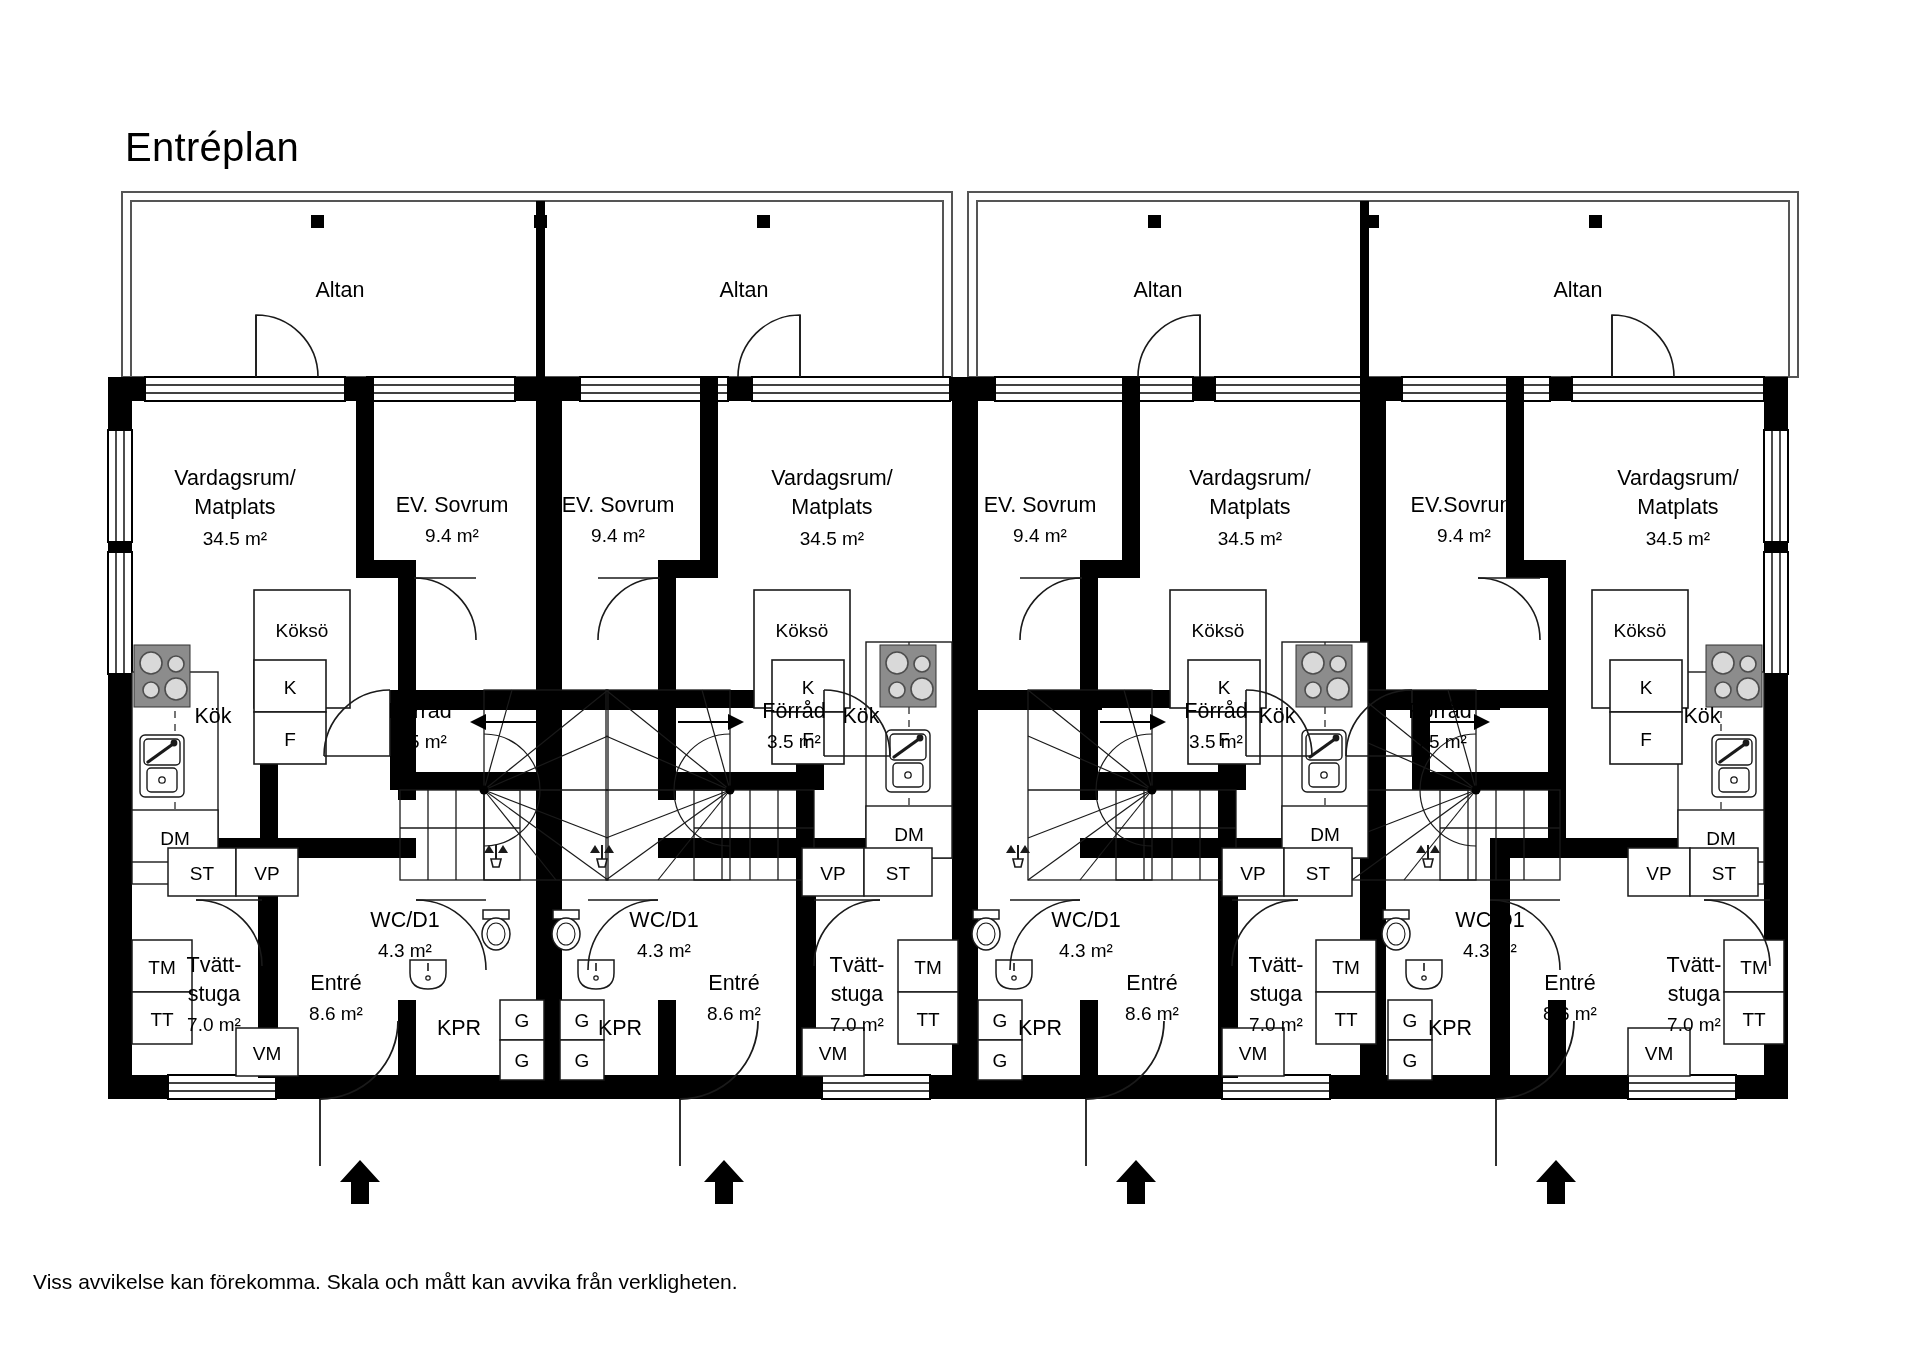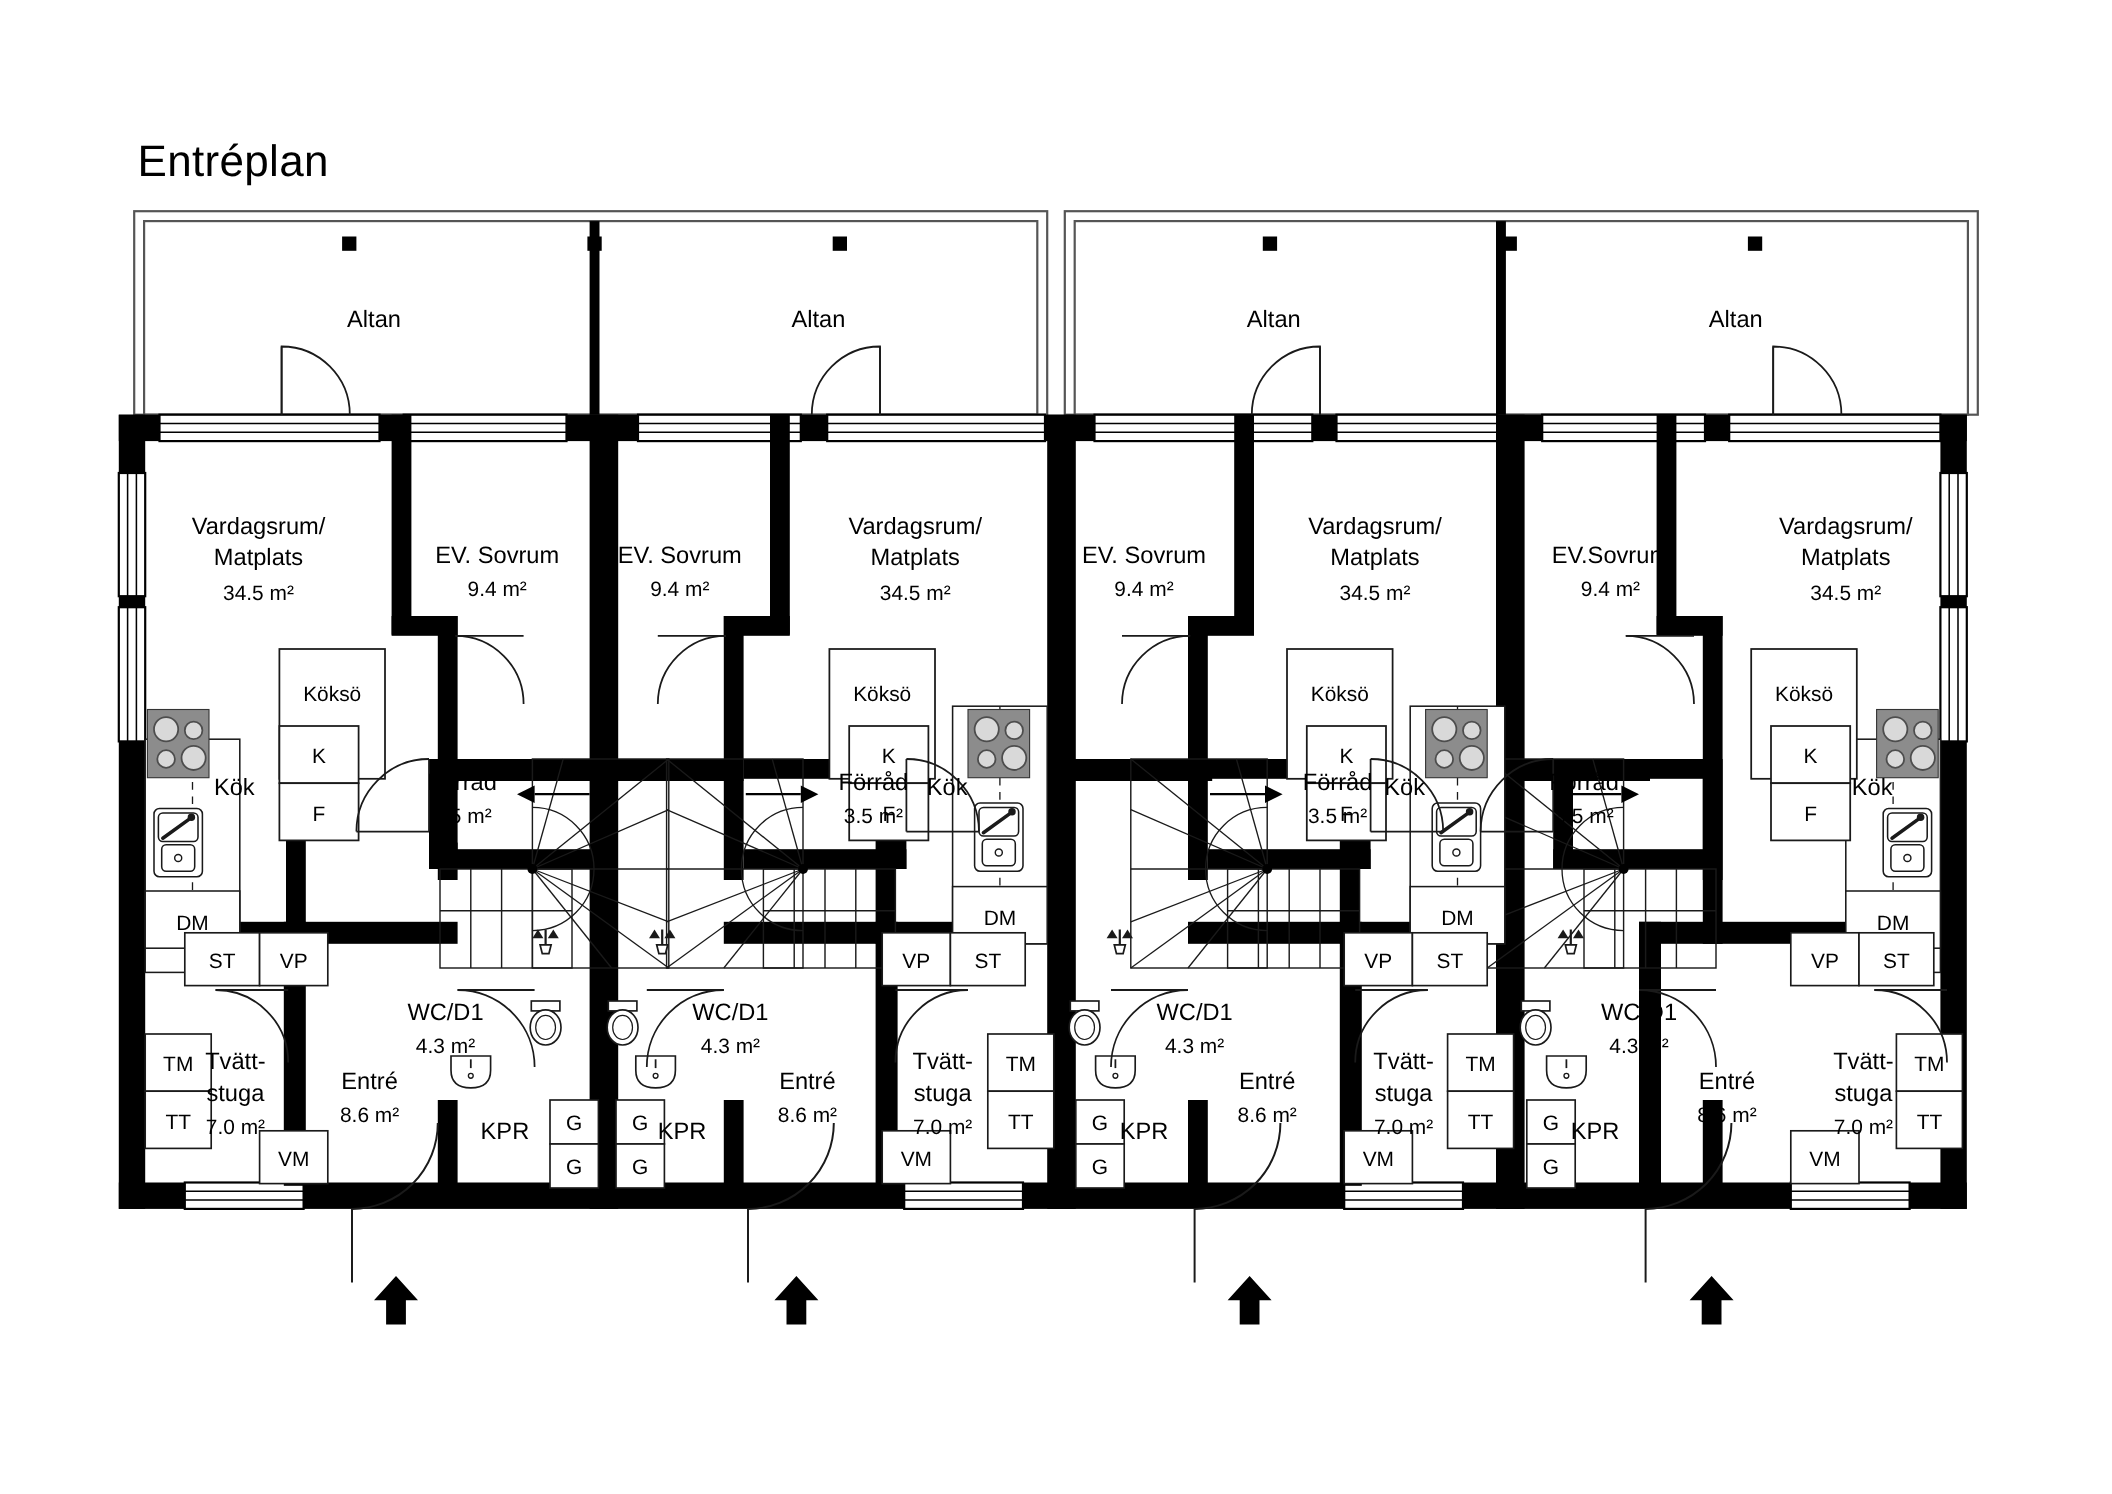--- a/index.html
+++ b/index.html
@@ -12,20 +12,21 @@
   .rmarea{font-family:"Liberation Sans",sans-serif;font-size:19px;text-anchor:middle;fill:#000;}
   .small{font-family:"Liberation Sans",sans-serif;font-size:19px;text-anchor:middle;fill:#000;}
   .altan{font-family:"Liberation Sans",sans-serif;font-size:21.5px;text-anchor:middle;fill:#000;}
 </style>
 </head>
 <body>
 
 <div id="stage">
 
   <div id="title">Entréplan</div>
+  <div id="footer">Viss avvikelse kan förekomma. Skala och mått kan avvika från verkligheten.</div>
 
   <svg id="plan" width="1920" height="1358" viewBox="0 0 1920 1358">
     <defs>
 
       <g id="stove-sym">
         <rect x="0" y="0" width="56" height="62" fill="#8c8c8c" stroke="#333" stroke-width="1"></rect>
         <circle cx="17" cy="18" r="11" fill="#d9d9d9" stroke="#4d4d4d" stroke-width="1.6"></circle>
         <circle cx="42" cy="19" r="8" fill="#d9d9d9" stroke="#4d4d4d" stroke-width="1.6"></circle>
         <circle cx="17" cy="45" r="8" fill="#d9d9d9" stroke="#4d4d4d" stroke-width="1.6"></circle>
         <circle cx="42" cy="44" r="11" fill="#d9d9d9" stroke="#4d4d4d" stroke-width="1.6"></circle>

